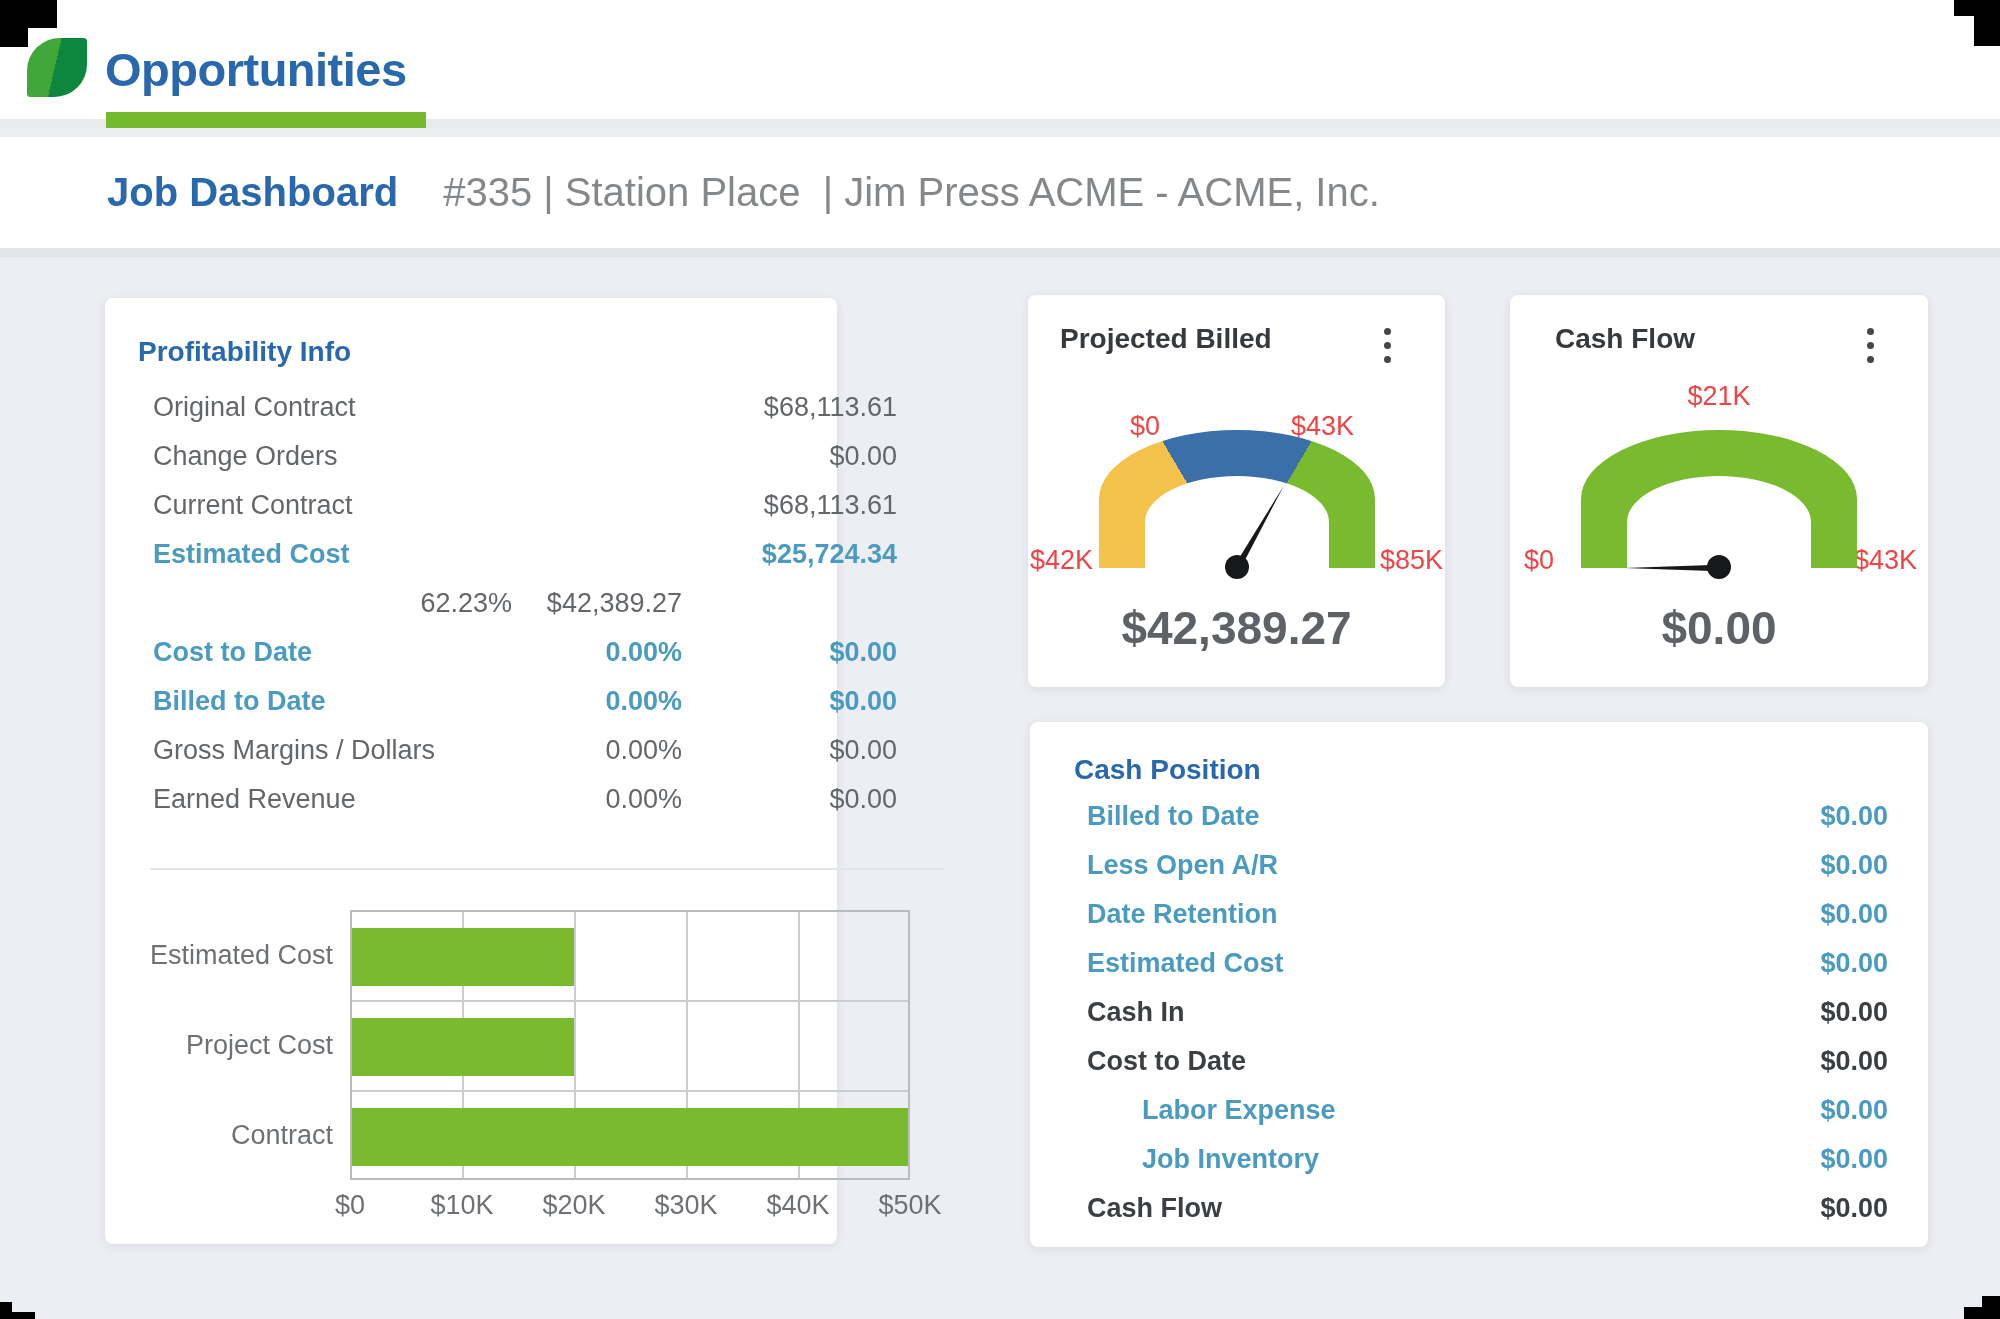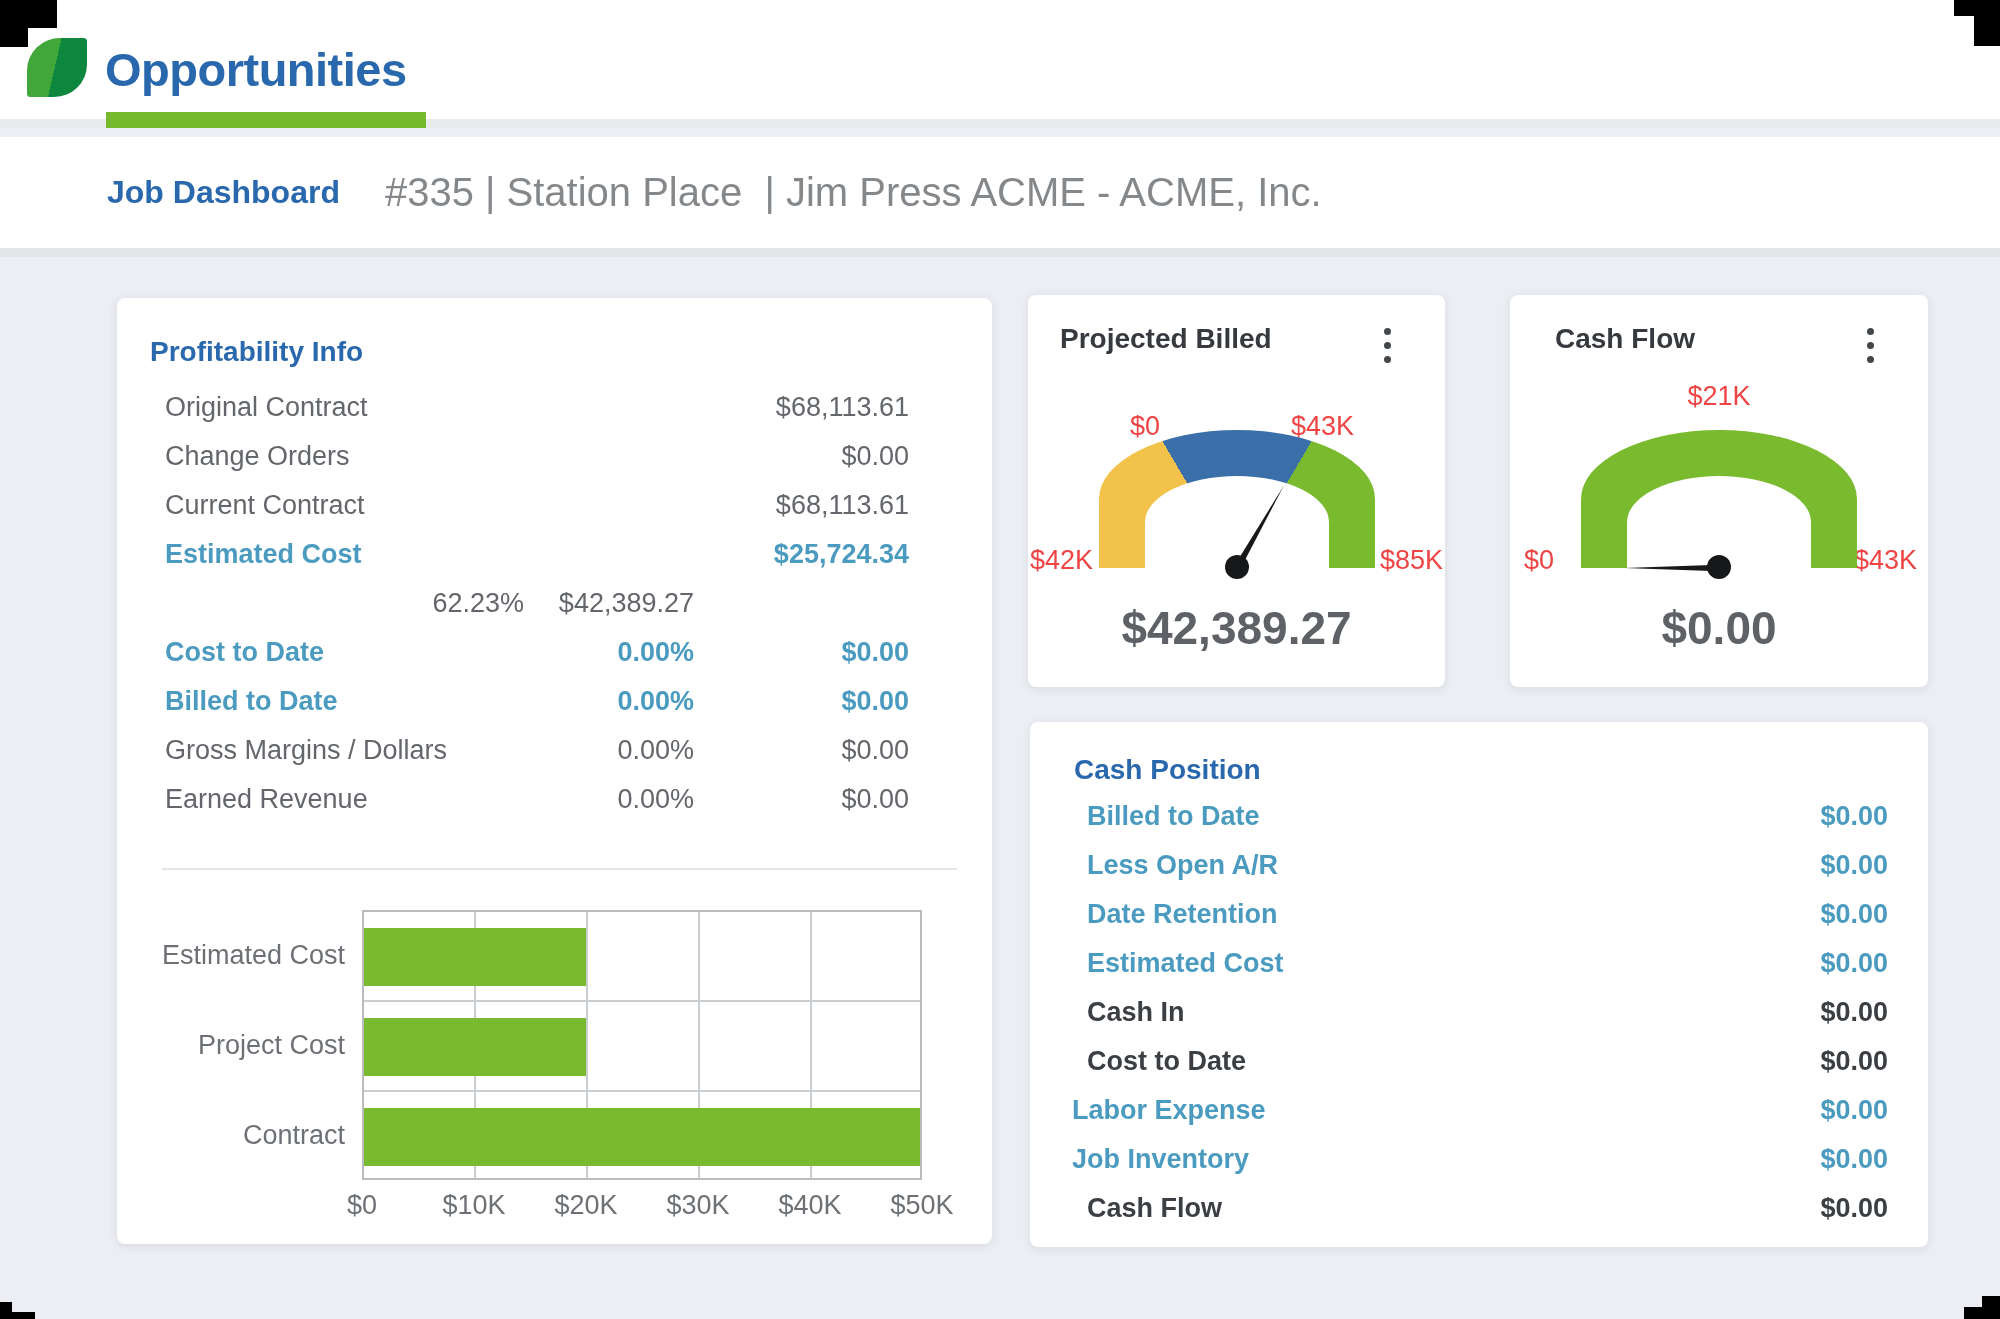--- a/index.html
+++ b/index.html
@@ -27,31 +27,31 @@
   .title-underline {
     position:absolute; left:106px; top:112px; width:320px; height:16px;
     background:#77b92c;
   }
   .header2 {
     position:absolute; left:0; top:137px; width:2000px; height:120px;
     background:#ffffff; border-bottom:9px solid #e2e4e7;
     display:flex; align-items:center;
   }
   .tab-jobdash {
-    margin-left:107px; font-size:32px; font-weight:700; color:#2a68ae; cursor:pointer;
+    margin-left:107px; font-size:40px; font-weight:700; color:#2a68ae; cursor:pointer;
   }
   .breadcrumb {
     margin-left:45px; font-size:40px; color:#85888b; white-space:pre;
   }
   
   .card {
     position:absolute; background:#ffffff; border-radius:8px;
     box-shadow:0 2px 10px rgba(40,50,70,0.10);
   }
-  #card-profitability { left:117px; top:298px; width:875px; height:946px;text-decoration:underline; }
+  #card-profitability { left:105px; top:298px; width:732px; height:946px;text-decoration:underline; }
   #card-projected-profit { left:1028px; top:295px; width:417px; height:392px; }
   #card-cash-flow { left:1510px; top:295px; width:418px; height:392px; }
   #card-cash-position { left:1030px; top:722px; width:898px; height:525px; }
 
   .section-heading {
     font-size:28px; font-weight:700; color:#2a68ae;
   }
   #card-profitability .section-heading { position:absolute; left:33px; top:38px; }
   #card-cash-position .section-heading { position:absolute; left:44px; top:32px; }
 
@@ -141,21 +141,21 @@
     font-size:46px; font-weight:700; color:#5e6266;
   }
   
   .cp-rows { position:absolute; left:0; top:70px; width:898px; }
   .cp-row {
     display:grid; grid-template-columns:1fr auto;
     height:49px; align-items:center;
     padding-left:57px; padding-right:40px;
     font-size:27px;
   }
-  .cp-row.indent { padding-left:42px; }
+  .cp-row.indent { padding-left:112px; }
   .cp-row .val { text-align:right; }
 
   
   .mark { position:absolute; background:#000; z-index:50; }
   .m-tl1 { left:0; top:0; width:57px; height:28px; }
   .m-tl2 { left:0; top:28px; width:28px; height:19px; }
   .m-tr1 { right:0; top:0; width:46px; height:16px; }
   .m-tr2 { right:0; top:0; width:26px; height:46px; }
   .m-br1 { right:0; bottom:0; width:36px; height:12px; }
   .m-br2 { right:0; bottom:0; width:18px; height:23px; }

